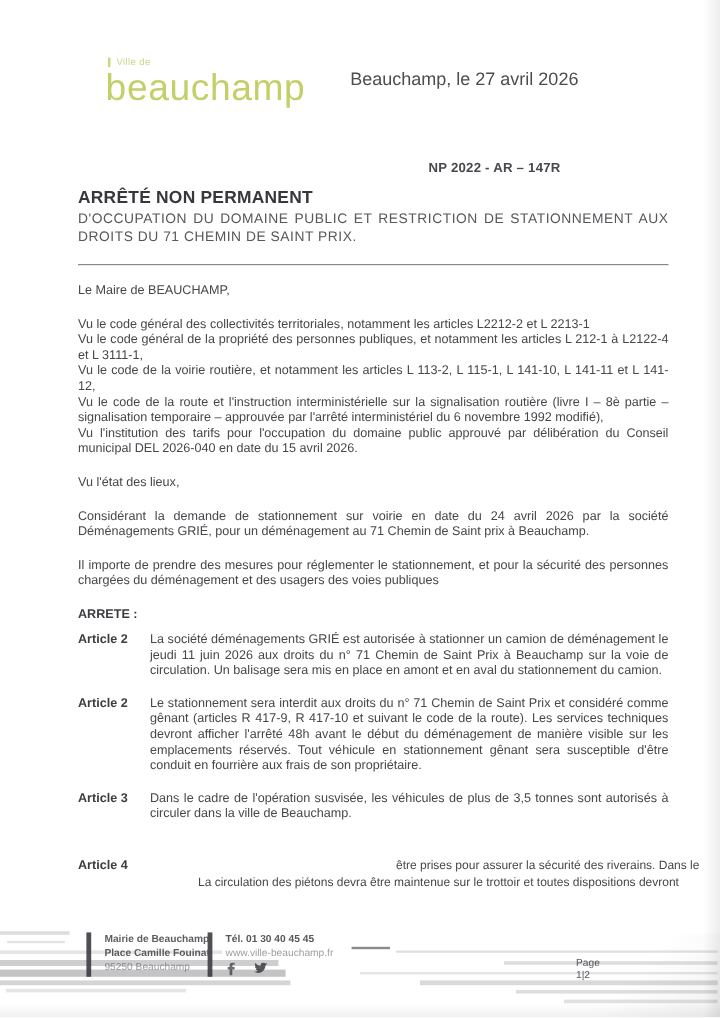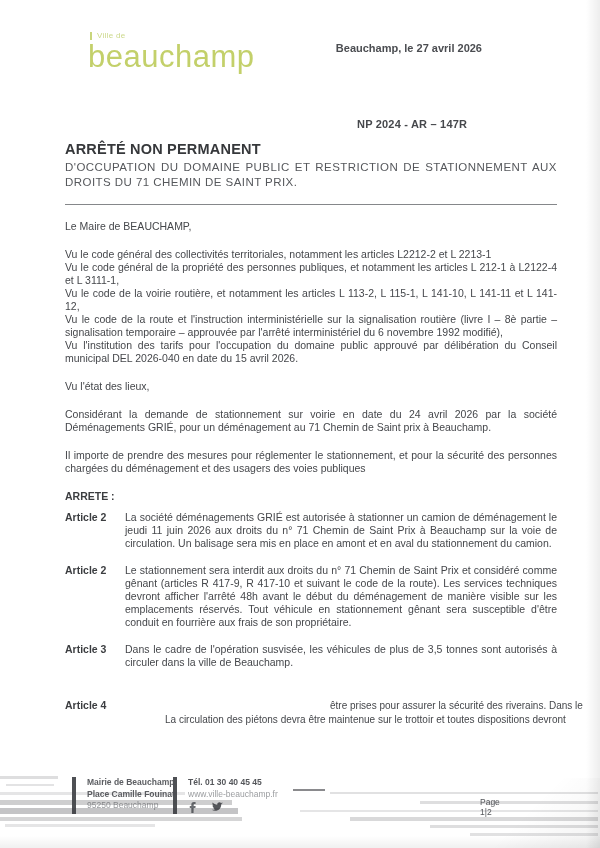--- a/index.html
+++ b/index.html
@@ -1,37 +1,37 @@
 <!DOCTYPE html>
 <html><head>
 <meta charset="utf-8">
 <style>
   * { margin:0; padding:0; box-sizing:border-box; }
   html,body { width:600px; height:848px; background:#fff; overflow:hidden;
               font-family:"Liberation Sans", sans-serif; }
   .page { position:relative; width:600px; height:848px; background:#fff;
-          color:#45474b; padding-top:32px; overflow:hidden; }
+          color:#45474b; padding-top:48px; overflow:hidden; }
 
   
   .edge-right { position:absolute; top:0; right:0; width:14px; height:848px;
                 background:linear-gradient(to right, rgba(0,0,0,0), rgba(0,0,0,0.07)); pointer-events:none; }
   .edge-bottom { position:absolute; left:0; bottom:0; width:600px; height:12px;
                  background:linear-gradient(to bottom, rgba(0,0,0,0), rgba(0,0,0,0.06)); pointer-events:none; }
   .corner-br { position:absolute; right:0; bottom:0; width:220px; height:70px;
                background:linear-gradient(135deg, rgba(0,0,0,0) 62%, rgba(0,0,0,0.05)); pointer-events:none; }
 
   
   .header { display:flex; justify-content:space-between; align-items:flex-start;
             padding-left:88px; padding-right:118px; height:64px; }
   .logo { line-height:1; }
   .logo-top { display:block; border-left:2px solid #c9d67c; padding-left:5px;
               font-size:8px; color:#ccd88a; letter-spacing:0.3px; margin-left:2px; margin-bottom:1px; }
   .logo-name { display:block; font-size:31px; font-weight:400; color:#c3d06a;
                letter-spacing:0.5px; }
-  .dateline { margin-top:10px; font-size:11px; font-weight:700; color:#4b4d51; }
+  .dateline { margin-top:10px; font-size:15px; font-weight:400; color:#4b4d51; }
 
   
   .ref { margin:22px 0 0 357px; font-size:11px; font-weight:700; color:#46484c; letter-spacing:0.2px; }
   .content { margin:0 43px 0 65px; }
   .title { margin-top:11px; font-size:14.5px; font-weight:700; color:#36383b; letter-spacing:0.2px; }
   .subtitle { margin-top:3px; font-size:11.5px; color:#56585c; letter-spacing:0.45px;
               text-align:justify; line-height:15px; }
   .rule { margin-top:14px; border-top:1.4px solid #85878a; }
   .salutation { margin-top:15px; font-size:10.5px; }
 
@@ -72,21 +72,21 @@
 <div class="page">
 
   <div class="header">
     <div class="logo">
       <span class="logo-top">Ville de</span>
       <span class="logo-name">beauchamp</span>
     </div>
     <div class="dateline">Beauchamp, le 27 avril 2026</div>
   </div>
 
-  <div class="ref">NP 2024 - AR – 147R</div>
+  <div class="ref">NP 2022 - AR – 147R</div>
 
   <div class="content">
     <div class="title">ARRÊTÉ NON PERMANENT</div>
     <p class="subtitle">D'OCCUPATION DU DOMAINE PUBLIC ET RESTRICTION DE STATIONNEMENT AUX DROITS DU 71 CHEMIN DE SAINT PRIX.</p>
     <div class="rule"></div>
 
     <p class="salutation">Le Maire de BEAUCHAMP,</p>
 
     <div class="vu-block">
       <p>Vu le code général des collectivités territoriales, notamment les articles L2212-2 et L 2213-1</p>

